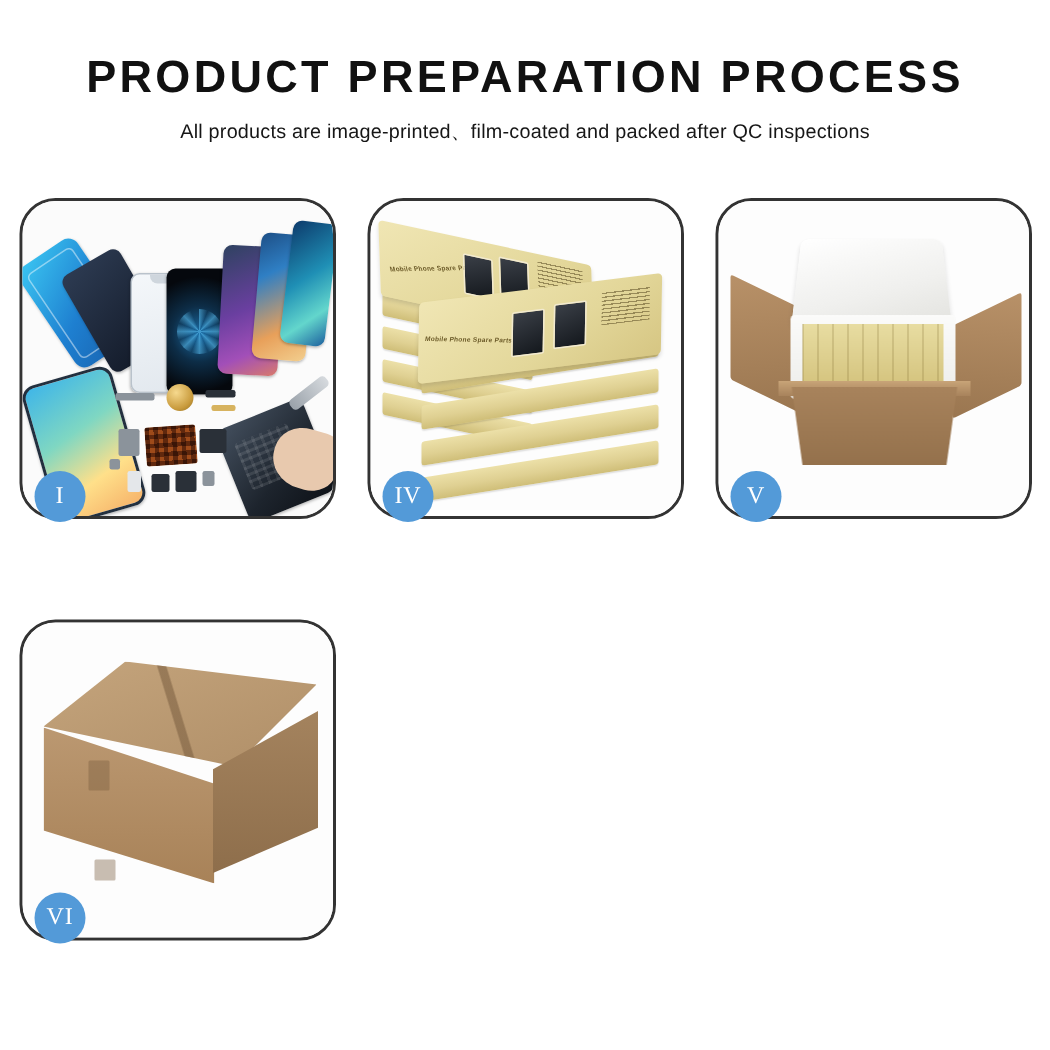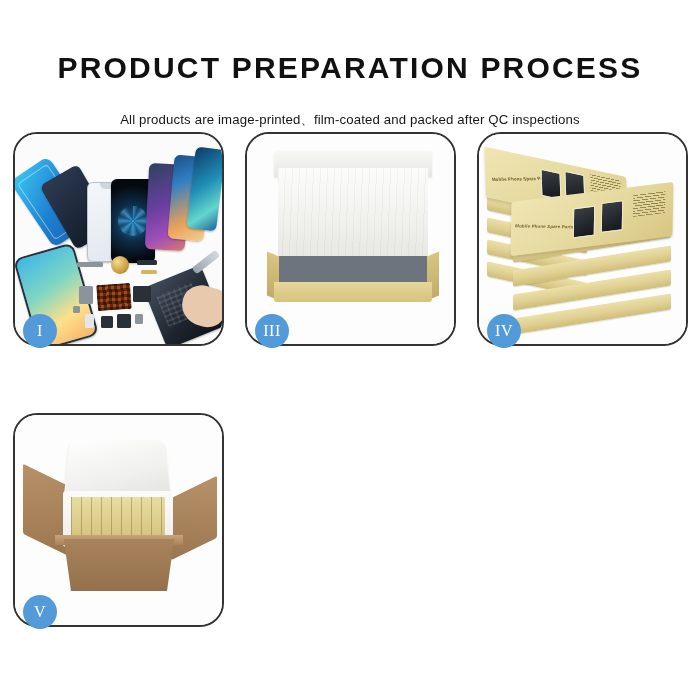--- a/index.html
+++ b/index.html
@@ -18,21 +18,21 @@
 
   
   .header {
     position: absolute;
     left: 0;
     top: 0;
     width: 700px;
     text-align: center;
   }
   .title {
-    margin: 16px;
+    margin: 0;
     padding-top: 36px;
     font-size: 30px;
     font-weight: 700;
     letter-spacing: 2.2px;
     color: #111111;
     line-height: 1.05;
     white-space: nowrap;
   }
   .subtitle {
     margin: 0;
@@ -486,33 +486,20 @@
         <div class="part l" style="left:120px; top:180px; width:8px; height:10px;"></div>
         <div class="part l" style="left:58px; top:172px; width:7px; height:7px;"></div>
         <div class="tool"></div>
         <div class="hand"></div>
       </div>
     </div>
     <div class="badge">I</div>
   </div>
 
 
-  <div class="panel p3">
-    <div class="panel-inner">
-      <div class="photo">
-        <div class="box3-lid"></div>
-        <div class="box3-foam"></div>
-        <div class="box3-bubble"></div>
-        <div class="box3-left"></div>
-        <div class="box3-right"></div>
-        <div class="box3-front"></div>
-      </div>
-    </div>
-    <div class="badge">III</div>
-  </div>
 
   <div class="panel p4">
     <div class="panel-inner">
       <div class="photo">
         <div class="stack">
 
           <div class="slab" style="left:8px;  top:72px;  width:100px; height:15px; transform: skewY(12deg);"></div>
           <div class="slab" style="left:8px;  top:94px;  width:100px; height:15px; transform: skewY(12deg);"></div>
           <div class="slab" style="left:8px;  top:116px; width:100px; height:15px; transform: skewY(12deg);"></div>
           <div class="slab" style="left:8px;  top:138px; width:100px; height:15px; transform: skewY(12deg);"></div>
@@ -549,14 +536,27 @@
         <div class="foam-lid"></div>
         <div class="foam-body"></div>
         <div class="inner-boxes"></div>
         <div class="carton-rim"></div>
         <div class="carton-front"></div>
       </div>
     </div>
     <div class="badge">V</div>
   </div>
 
+  <div class="panel p6">
+    <div class="panel-inner">
+      <div class="photo">
+        <div class="c6-top"></div>
+        <div class="c6-top-seam"></div>
+        <div class="c6-left"></div>
+        <div class="c6-right"></div>
+        <div class="c6-tab" style="left:44px; top:92px; width:14px; height:20px;"></div>
+        <div class="c6-tab" style="left:48px; top:158px; width:14px; height:14px;"></div>
+      </div>
+    </div>
+    <div class="badge">VI</div>
+  </div>
 
 </div>
 
 </body></html>

